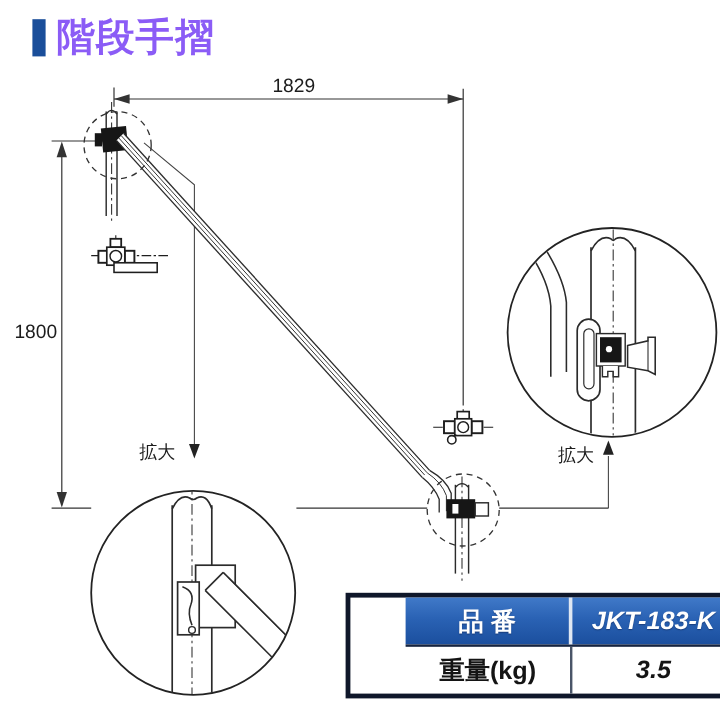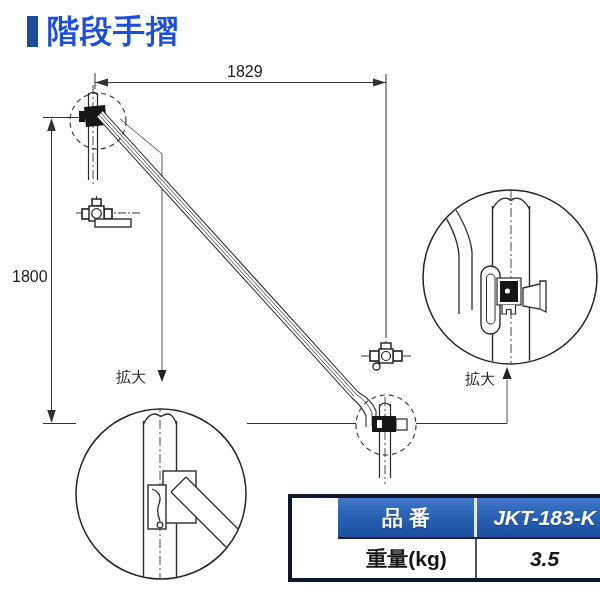--- a/index.html
+++ b/index.html
@@ -6,21 +6,21 @@
   body{
     width:600px;height:600px;position:relative;overflow:hidden;
     font-family:"Liberation Sans","DejaVu Sans",sans-serif;
     color:#111;
   }
   
   .title-row{
     position:absolute;left:27px;top:15px;display:flex;align-items:center;gap:9px;
   }
   .title-bar{width:11px;height:31px;background:#1a4e9a;}
-  .title-text{font-size:32px;font-weight:700;letter-spacing:1px;color:#1d4ed8;line-height:1;}
+  .title-text{font-size:32px;font-weight:700;letter-spacing:1px;color:#8b5cf6;line-height:1;}
   
   svg{position:absolute;left:0;top:0;}
   .dimtxt{font-size:16px;fill:#1c1c1c;}
   .jp{font-size:15px;fill:#1c1c1c;}
   
   .spec{
     position:absolute;left:288px;top:494px;width:328px;
     border:4px solid #0f172a;box-sizing:border-box;background:#fff;padding-left:46px;
   }
   .spec .row{display:flex;height:39px;}

